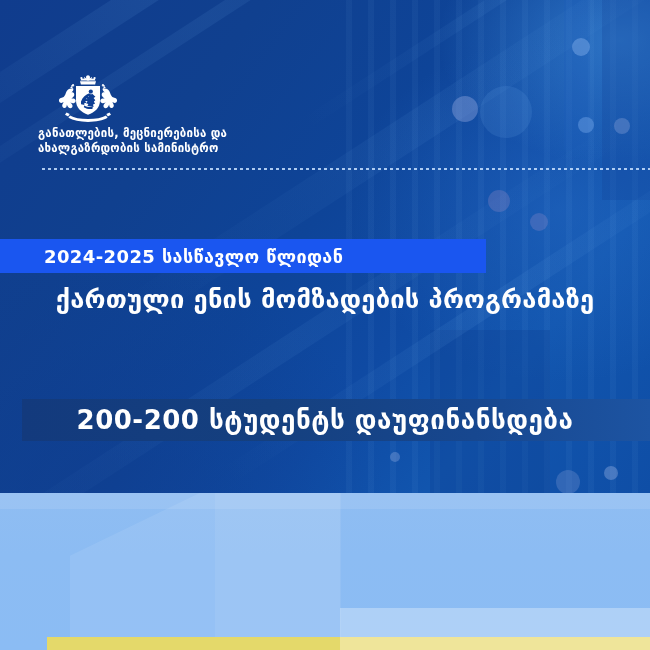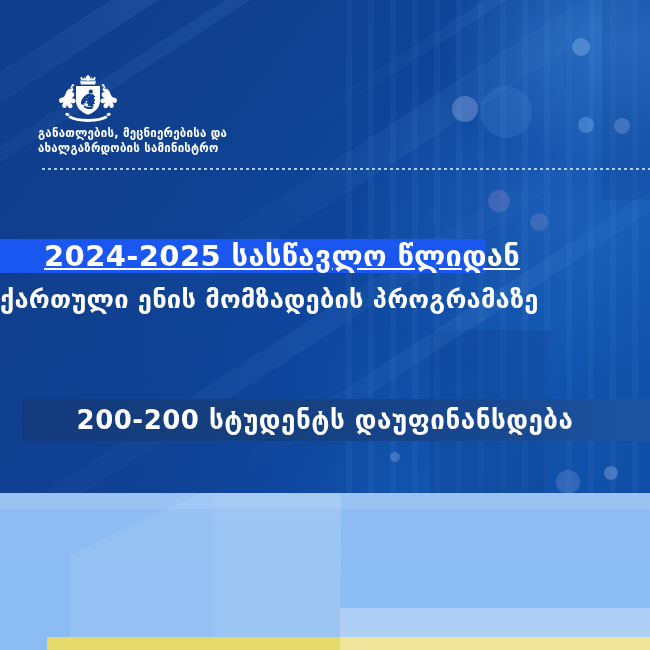--- a/index.html
+++ b/index.html
@@ -119,32 +119,31 @@
     width: 486px; height: 34px;
     background: #1a56f0;
   }
   .kicker-text {
     position: absolute;
     left: 44px; top: 239px;
     width: 430px; height: 34px;
     display: flex;
     align-items: center;
     color: #ffffff;
-    font-size: 29px;
+    font-size: 18px;
     font-weight: bold;
     letter-spacing: .4px;
     white-space: nowrap;
-    text-decoration: underline;
   }
 
   .body-lines {
     position: absolute;
     left: 0; top: 280px;
     width: 650px;
-    text-align: left;
+    text-align: center;
     color: #ffffff;
     font-size: 25.5px;
     font-weight: bold;
     line-height: 38px;
     letter-spacing: .2px;
   }
   .body-lines div { white-space: nowrap; }
 
   .final-band {
     position: absolute;

